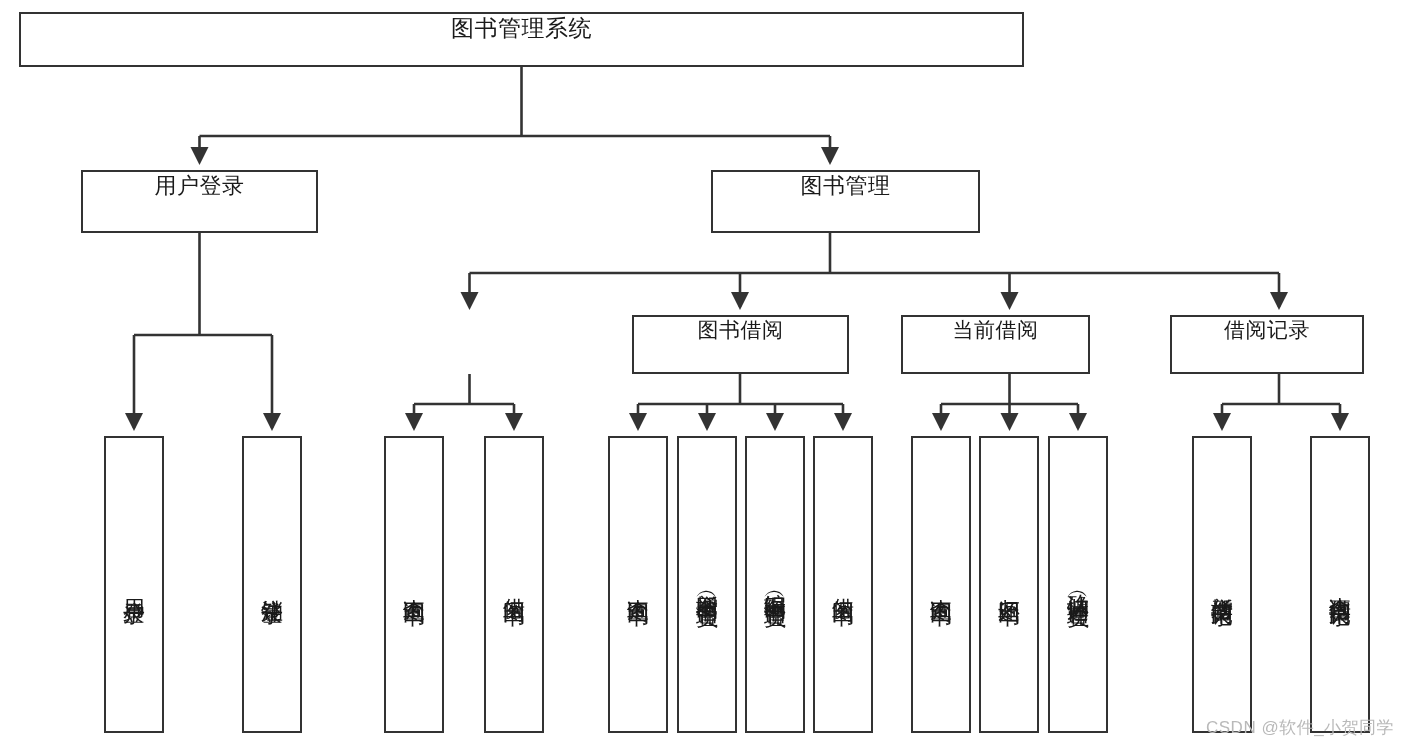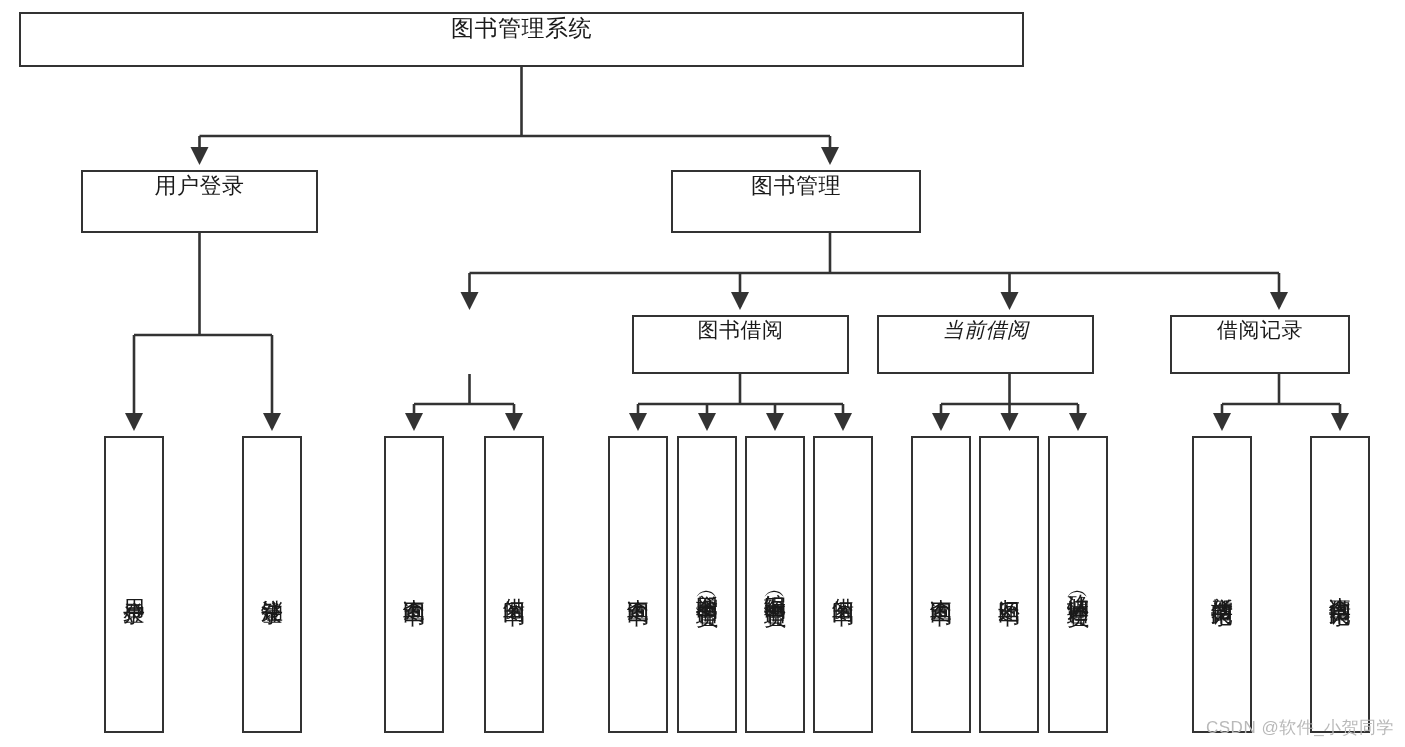--- a/index.html
+++ b/index.html
@@ -118,31 +118,31 @@
     </g>
   </svg>
 
   <div class="node node-root" style="left:19px; top:12px; width:1005px; height:55px;">
     <span class="label">图书管理系统</span>
   </div>
 
   <div class="node node-l2" style="left:81px; top:170px; width:237px; height:63px;">
     <span class="label">用户登录</span>
   </div>
-  <div class="node node-l2" style="left:671px; top:170px; width:250px; height:63px;font-family:Liberation Serif, serif;">
+  <div class="node node-l2" style="left:711px; top:170px; width:269px; height:63px;font-family:Liberation Serif, serif;">
     <span class="label">图书管理</span>
   </div>
 
   <div class="node node-l3" style="left:632px; top:315px; width:217px; height:59px;">
     <span class="label">图书借阅</span>
   </div>
-  <div class="node node-l3" style="left:877px; top:315px; width:217px; height:59px;font-style:italic;">
+  <div class="node node-l3" style="left:901px; top:315px; width:189px; height:59px;">
     <span class="label">当前借阅</span>
   </div>
-  <div class="node node-l3" style="left:1170px; top:315px; width:180px; height:59px;">
+  <div class="node node-l3" style="left:1170px; top:315px; width:194px; height:59px;">
     <span class="label">借阅记录</span>
   </div>
 
   <div class="node node-leaf" style="left:104px; top:436px; width:60px; height:297px;">
     <span class="label">用户登录</span>
   </div>
   <div class="node node-leaf" style="left:242px; top:436px; width:60px; height:297px;">
     <span class="label">注销登录</span>
   </div>
 

